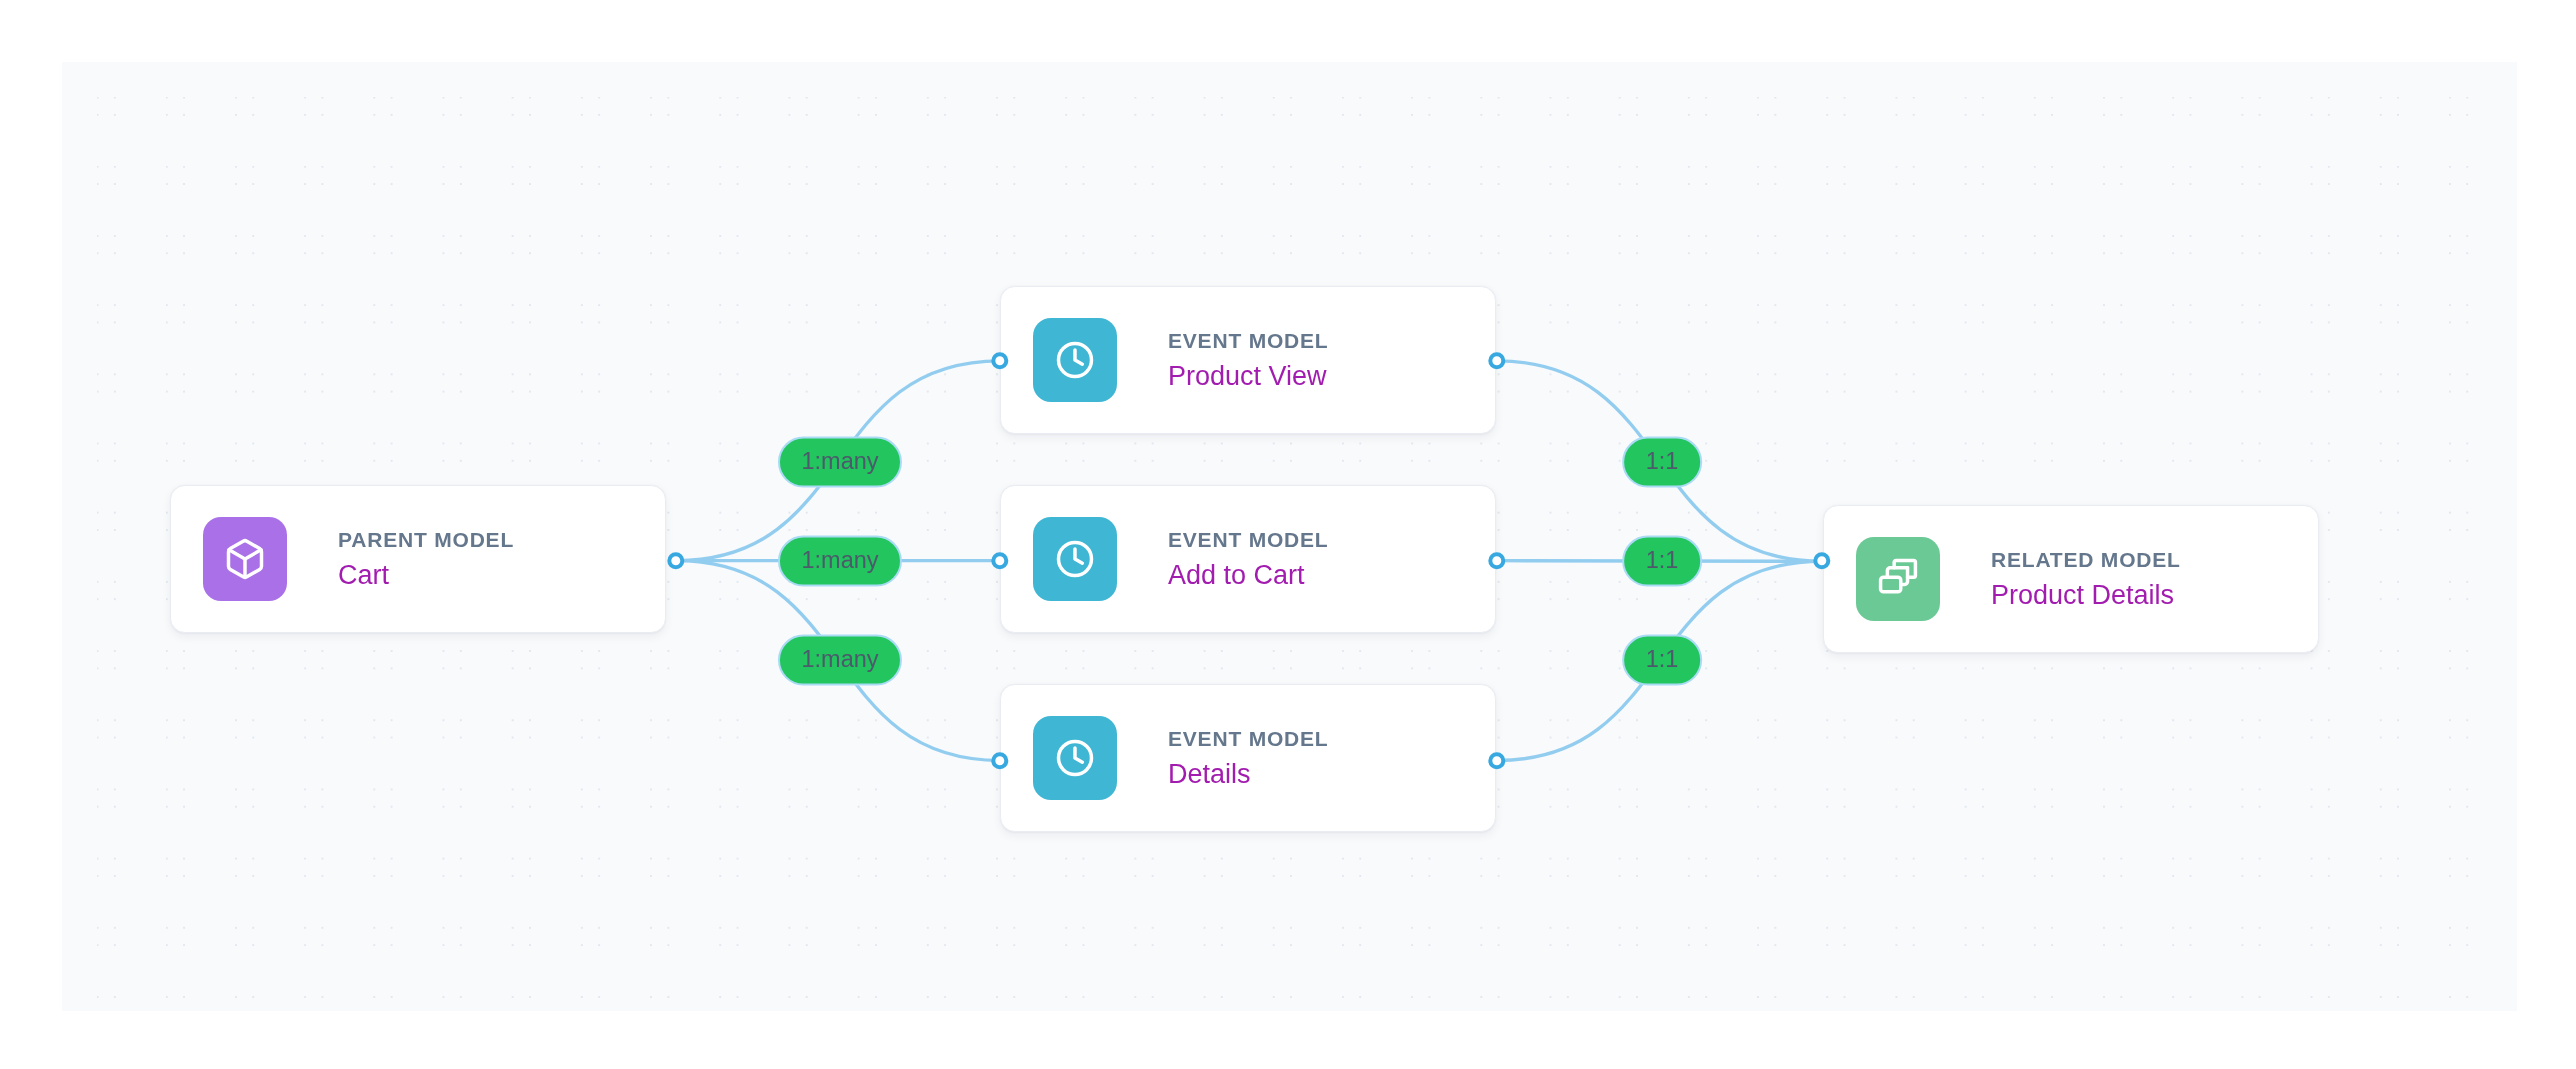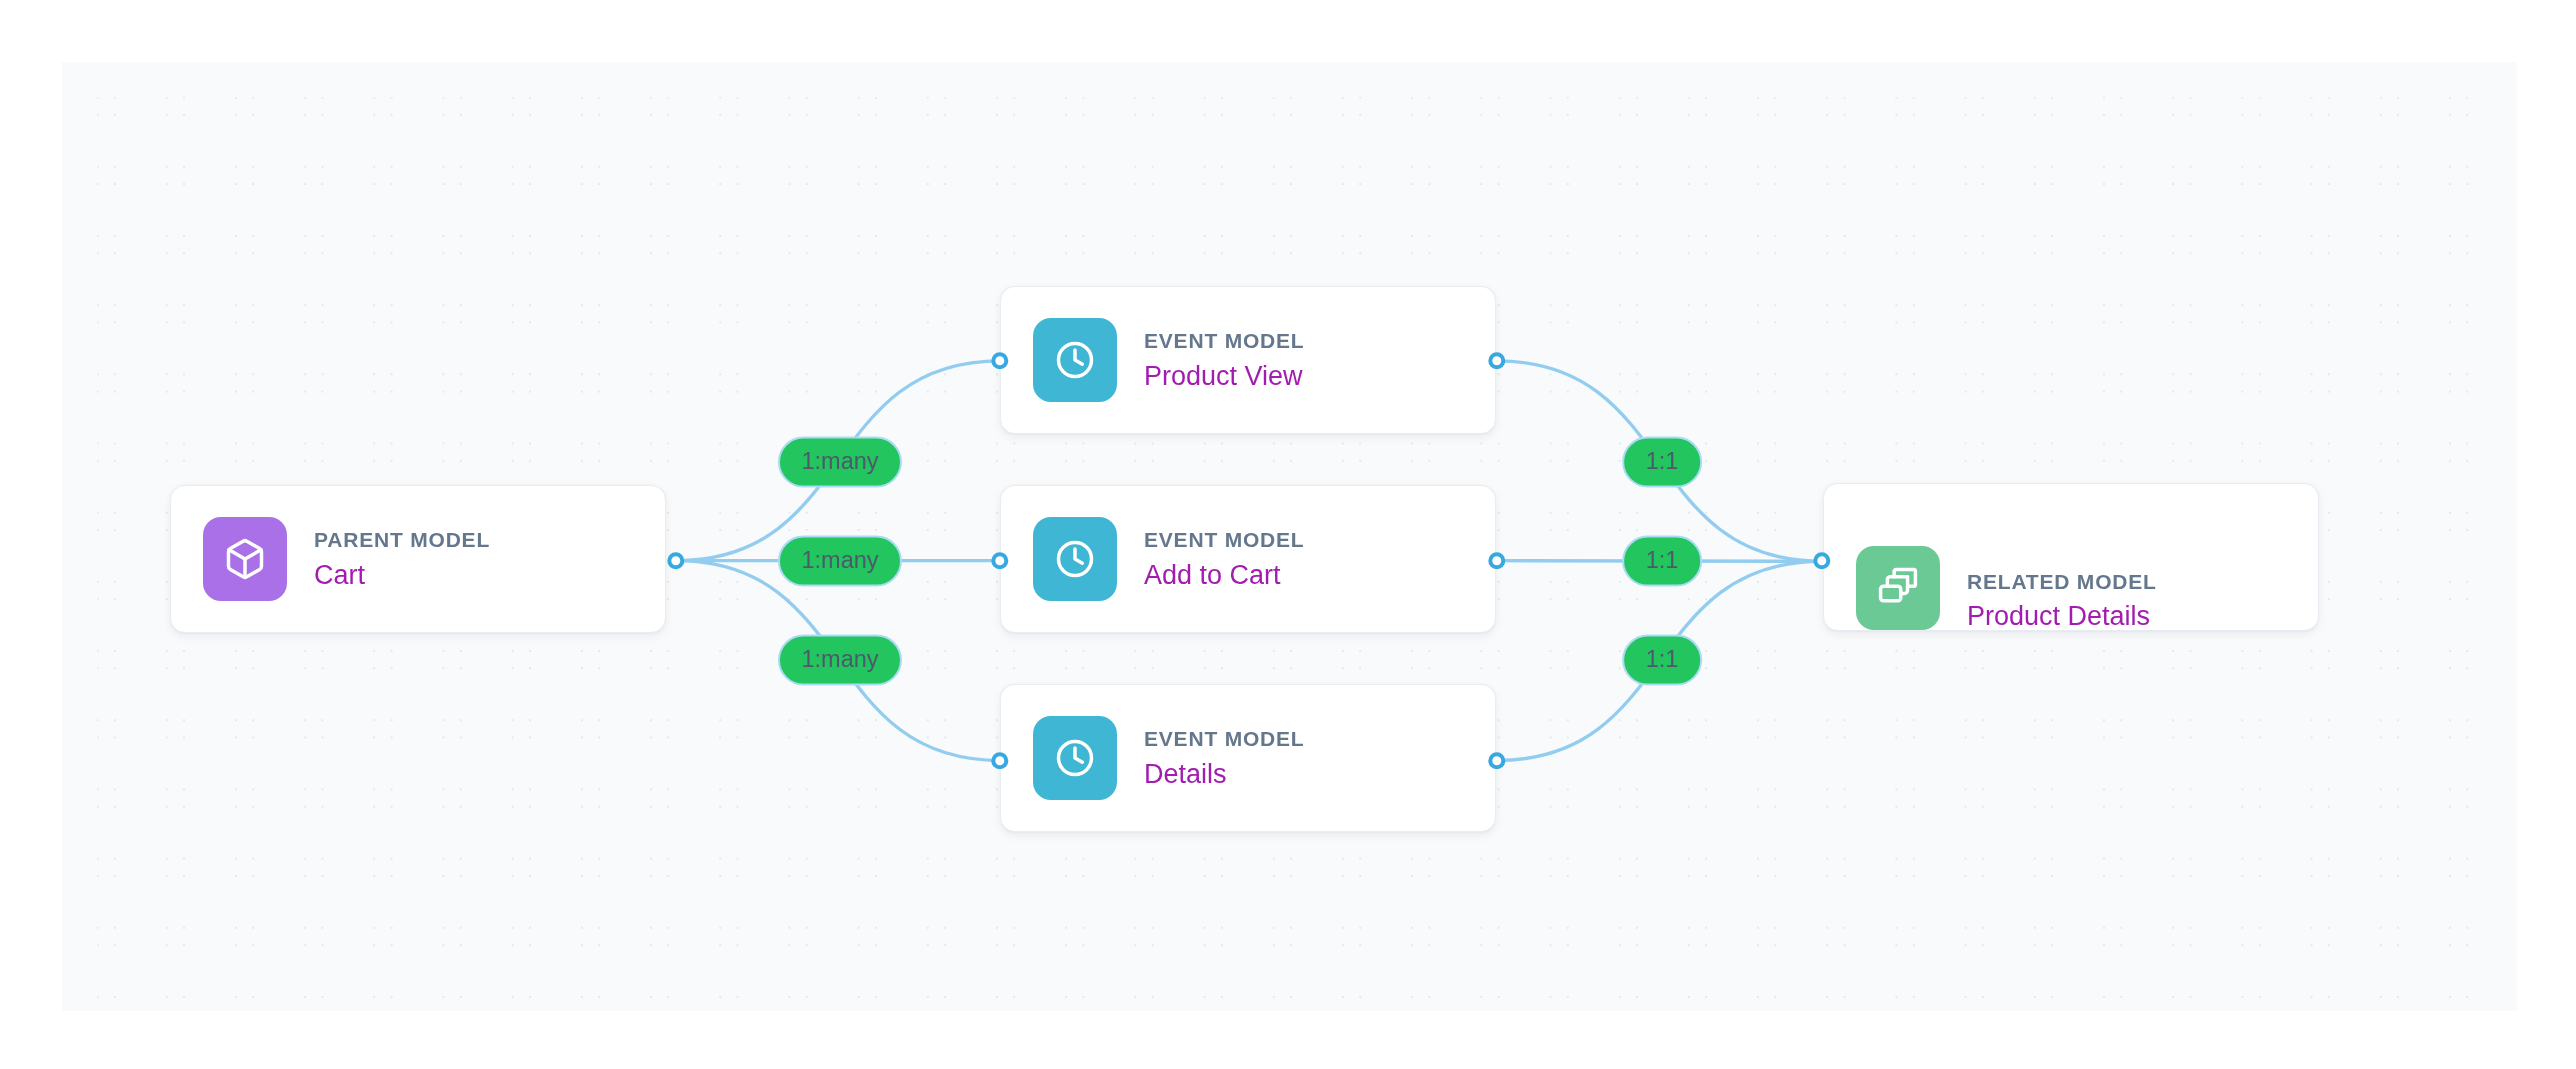--- a/index.html
+++ b/index.html
@@ -41,20 +41,21 @@
   .node{
     position:absolute;
     background:#ffffff;
     border:0.7px solid #e9edf3;
     border-radius:14.8px;
     box-shadow:0 3.4px 9.4px rgba(15,23,42,.055), 0 0.7px 2px rgba(15,23,42,.04);
     display:flex;align-items:center;
     box-sizing:border-box;
     padding-left:32px;
     z-index:3;
+    gap:24px;
   }
   .tile{
     width:84px;height:84px;
     border-radius:18px;
     flex:0 0 auto;
     display:flex;align-items:center;justify-content:center;
   }
   .tile svg{width:44px;height:44px;display:block;}
   .txt{margin-left:27px;display:flex;flex-direction:column;justify-content:center;}
   .kicker{
@@ -161,21 +162,21 @@
         <svg viewBox="0 0 24 24" fill="none" stroke="#ffffff" stroke-width="1.9" stroke-linecap="round" stroke-linejoin="round">
           <circle cx="12" cy="12" r="9"></circle>
           <polyline points="12 6.6 12 12 16 14.3"></polyline>
         </svg>
       </div>
       <div class="txt">
         <div class="kicker">EVENT MODEL</div>
         <div class="title">Details</div>
       </div>
     </div>
-    <div class="node" style="left: 1823px; top: 483px; width: 496px; height: 148px; align-items: flex-end;">
+    <div class="node" style="left: 1823px; top: 505px; width: 496px; height: 148px;">
       <div class="tile tile-related">
         <svg viewBox="0 0 24 24" fill="none" stroke="#ffffff" stroke-width="1.9" stroke-linecap="round" stroke-linejoin="round">
           <rect x="2.5" y="11" width="11" height="8" rx="1.6"></rect>
           <path d="M6.2 11V7.4a1.6 1.6 0 0 1 1.6-1.6h9.4"></path>
           <path d="M17.2 5.8v7.6a1.6 1.6 0 0 1-1.6 1.6h-2.1"></path>
           <path d="M9.9 5.8V2.9a1 1 0 0 1 1-1h9.6a1 1 0 0 1 1 1v7.2a1 1 0 0 1-1 1h-3.3"></path>
         </svg>
       </div>
       <div class="txt">
         <div class="kicker">RELATED MODEL</div>

